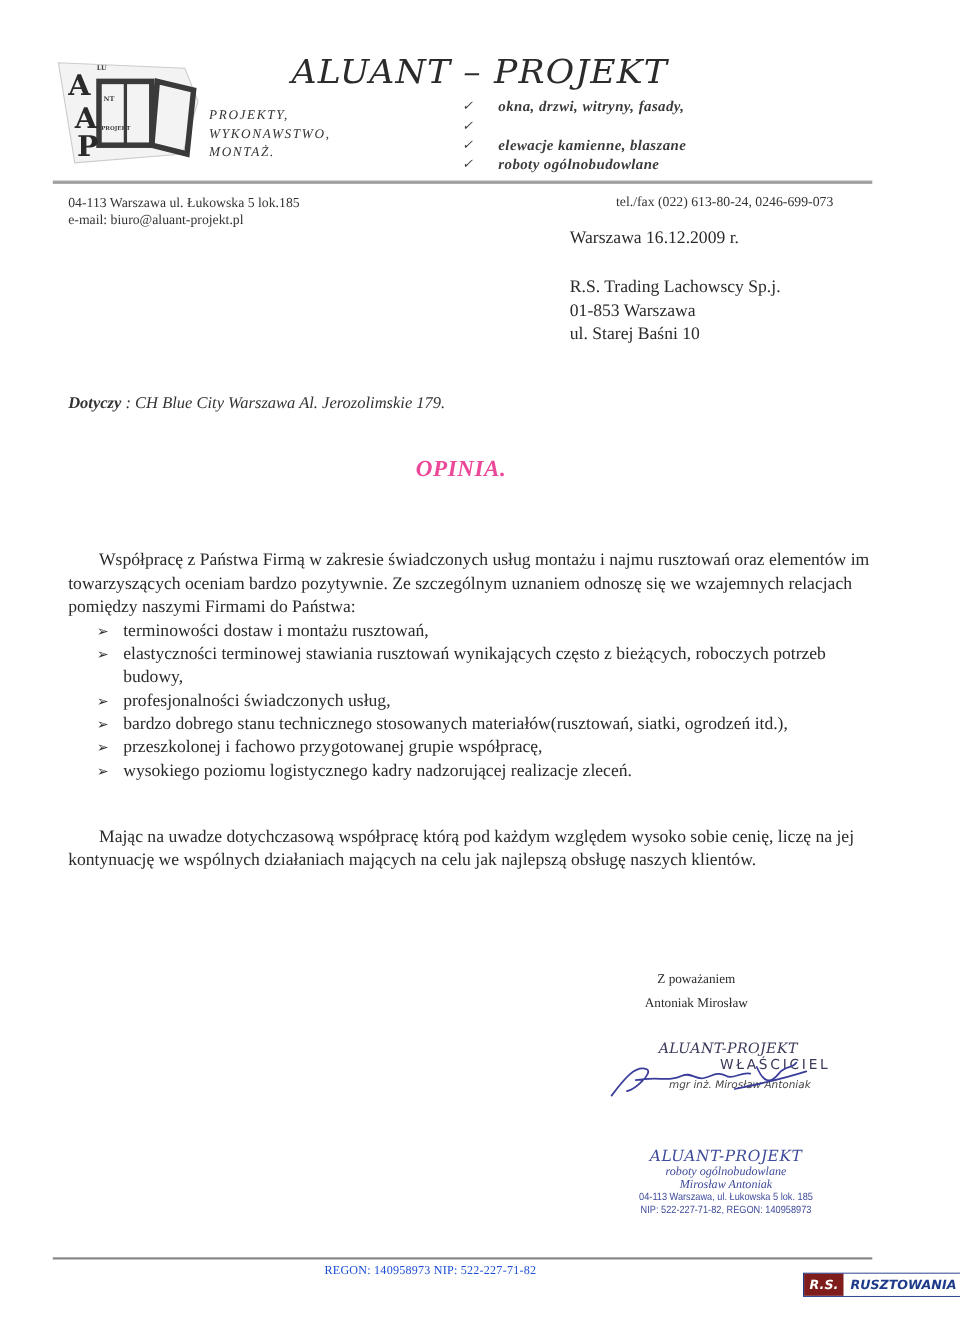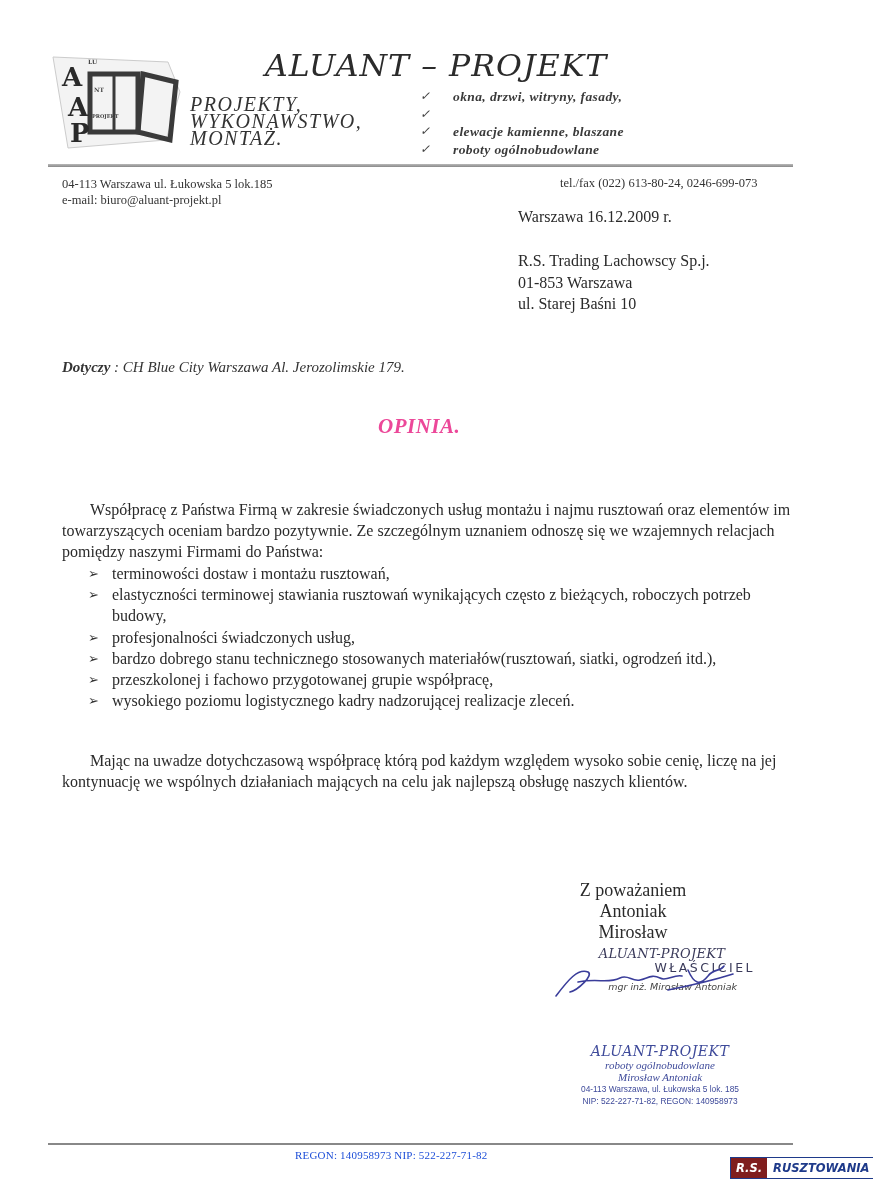--- a/index.html
+++ b/index.html
@@ -4,21 +4,21 @@
   <style>
     * { box-sizing: border-box; margin: 0; padding: 0; }
     html, body { width: 873px; height: 1200px; background: #ffffff; overflow: hidden; }
     body { position: relative; font-family: "Liberation Serif", "DejaVu Serif", serif; color: #2a2a2a; }
 
     .abs { position: absolute; }
 
     
     .logo { left: 48px; top: 52px; width: 140px; height: 100px; }
     .company-title { left: 265px; top: 48px; font-size: 30px; font-style: italic; letter-spacing: 1px; color: #2b2b2b; font-family: "DejaVu Serif", serif; font-weight: normal; transform: scaleX(1.05); transform-origin: left; }
-    .tagline { left: 190px; top: 96px; font-size: 20px; font-style: italic; letter-spacing: 1.5px; line-height: 17px; color: #333; }
+    .tagline { left: 190px; top: 96px; font-size: 12px; font-style: italic; letter-spacing: 1.5px; line-height: 17px; color: #333; }
     .services { left: 420px; top: 88px; font-size: 13.5px; font-style: italic; font-weight: bold; line-height: 17.5px; color: #3a3a3a; letter-spacing: 0.4px; }
     .services li { list-style: none; display: flex; }
     .services .check { width: 33px; font-weight: normal; color: #444; font-size: 12px; }
     .header-rule { left: 48px; top: 164px; width: 745px; height: 3px; background: linear-gradient(#b8b8b8, #8a8a8a); }
 
     .contact-left { left: 62px; top: 176px; font-size: 12.5px; line-height: 16px; color: #333; }
     .contact-right { left: 560px; top: 176px; font-size: 12.5px; color: #333; }
 
     .date { left: 518px; top: 208px; font-size: 16px; color: #2a2a2a; }
     .recipient { left: 518px; top: 250px; font-size: 16px; line-height: 21.5px; color: #2a2a2a; }
@@ -32,21 +32,21 @@
     .para .indent { display: inline-block; width: 28px; }
     .para1 { top: 480px; margin-top: 19px; }
 
     .bullets { left: 88px; top: 563px; width: 700px; font-size: 16px; line-height: 21.2px; color: #2a2a2a; }
     .bullets li { list-style: none; display: flex; }
     .bullets .arrow { width: 24px; flex-shrink: 0; font-size: 13px; color: #333; }
     .bullets .text { flex: 1; }
 
     .para2 { top: 750px; }
 
-    .closing { left: 568px; top: 880px; font-size: 18px; line-height: 21px; text-align: center; width: 130px; color: #2a2a2a; }
+    .closing { left: 568px; top: 880px; font-size: 12px; line-height: 21px; text-align: center; width: 130px; color: #2a2a2a; }
 
     .stamp1 { left: 555px; top: 946px; width: 200px; color: #3a3a5a; }
     .stamp1 .s-company { font-size: 13px; font-style: italic; font-family: "DejaVu Serif", serif; text-align: center; letter-spacing: 0.3px; padding-left: 14px; }
     .stamp1 .s-role { font-family: "DejaVu Sans", sans-serif; font-size: 12.5px; letter-spacing: 2.5px; text-align: right; margin-top: -1px; padding-left: 14px; }
     .stamp1 .s-name { font-family: "DejaVu Sans", sans-serif; font-style: italic; font-size: 9.5px; text-align: right; margin-top: 6px; padding-right: 18px; color: #444; }
     .signature { left: 548px; top: 960px; width: 190px; height: 40px; }
 
     .stamp2 { left: 555px; top: 1043px; width: 210px; text-align: center; color: #3e4a9a; }
     .stamp2 .c { font-size: 14px; font-style: italic; font-family: "DejaVu Serif", serif; letter-spacing: 0.5px; }
     .stamp2 .d { font-size: 11px; font-style: italic; line-height: 12px; }

